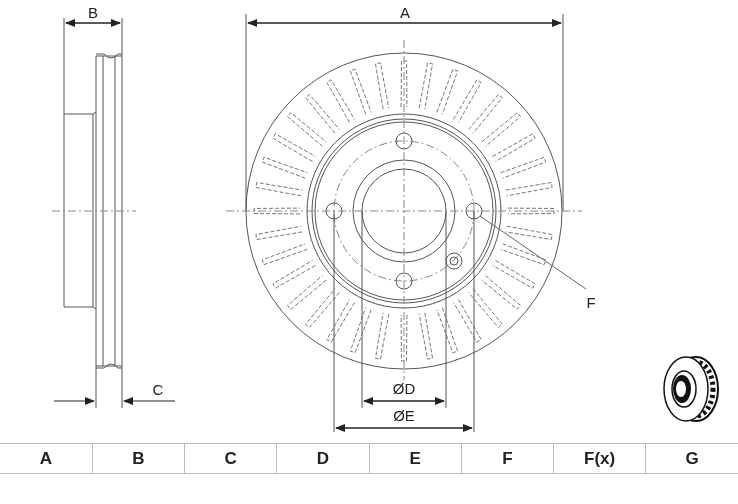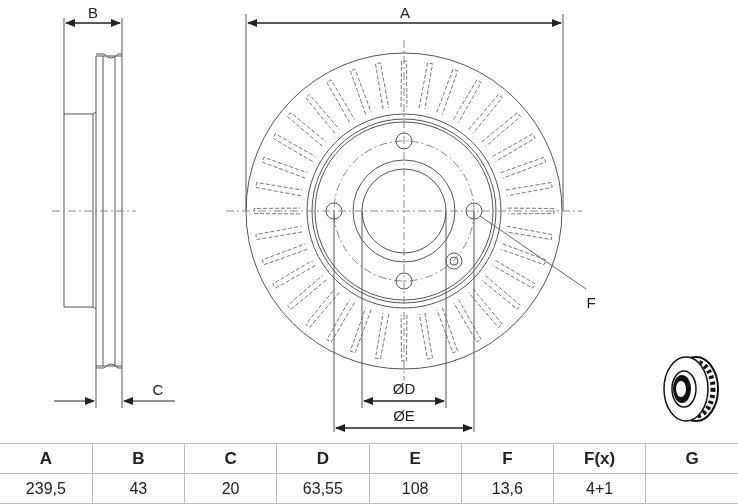--- a/index.html
+++ b/index.html
@@ -153,24 +153,14 @@
       <tr class="hdr">
     <td>A</td>
     <td>B</td>
     <td>C</td>
     <td>D</td>
     <td>E</td>
     <td>F</td>
     <td>F(x)</td>
     <td>G</td>
   </tr>
-  <tr>
-    <td>239,5</td>
-    <td>43</td>
-    <td>20</td>
-    <td>63,55</td>
-    <td>108</td>
-    <td>13,6</td>
-    <td>4+1</td>
-    <td></td>
-  </tr>
 </tbody>
   </table>
 
 </body></html>

